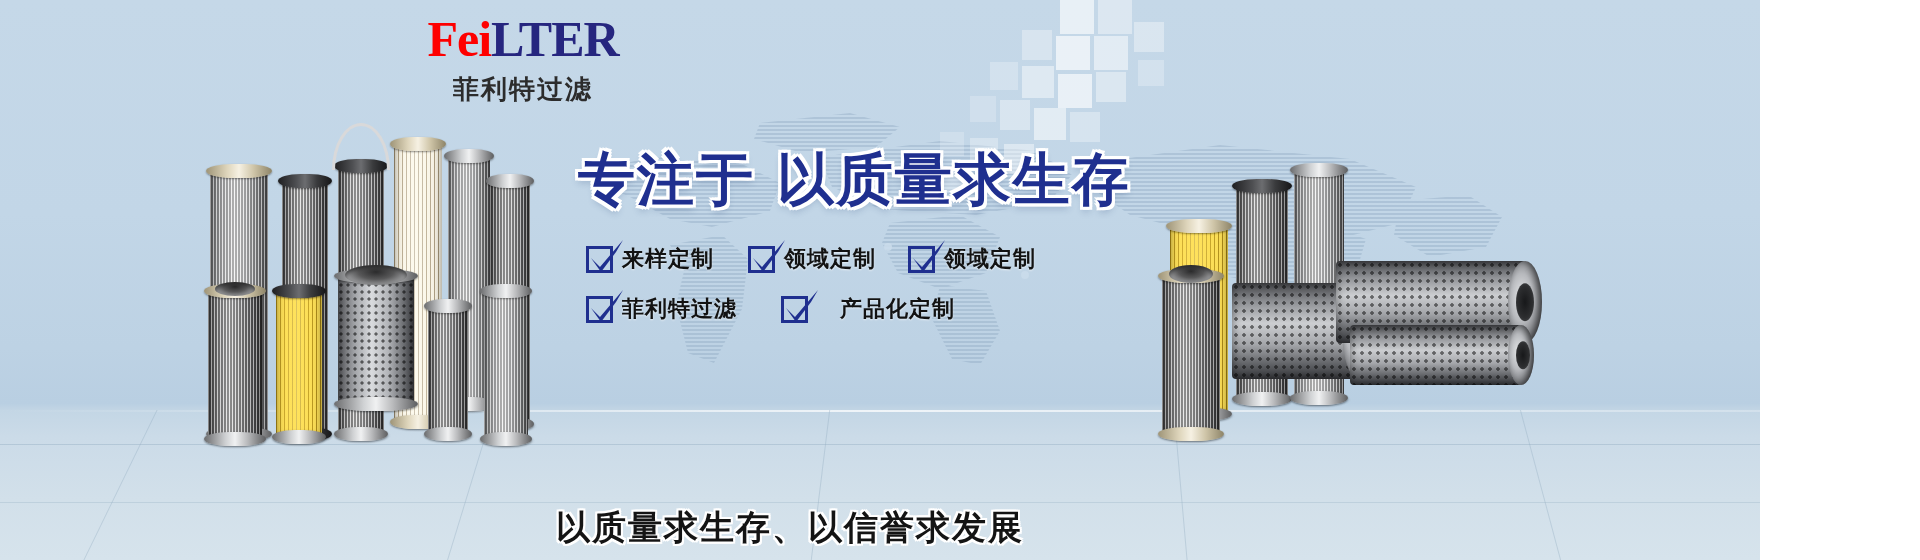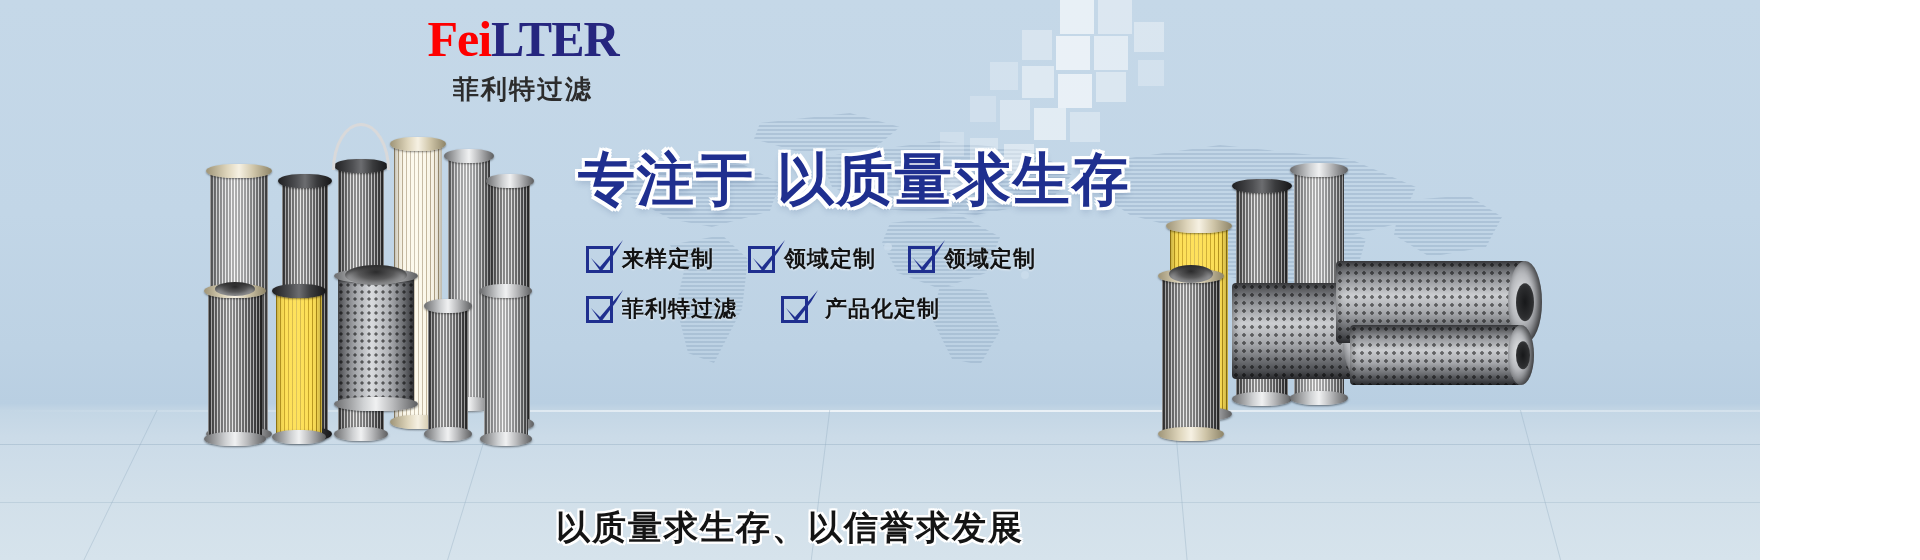--- a/index.html
+++ b/index.html
@@ -423,20 +423,20 @@
             </svg>
         </span>
         <span class="txt">菲利特过滤</span>
       </div>
       <div class="feat">
         <span class="cb">
           <svg viewBox="0 0 40 38" aria-hidden="true">
               <path d="M5,20 L14,29 L37,2 L30,14 L15,34 Z" fill="#1f2f8f"></path>
             </svg>
         </span>
-        <span class="txt" style="margin-left:8px;">产品化定制</span>
+        <span class="txt" style="margin-left:23px;">产品化定制</span>
       </div>
     </div>
   </div>
 
   <div class="tagline">以质量求生存、以信誉求发展</div>
 
 </div>
 
 </body></html>

